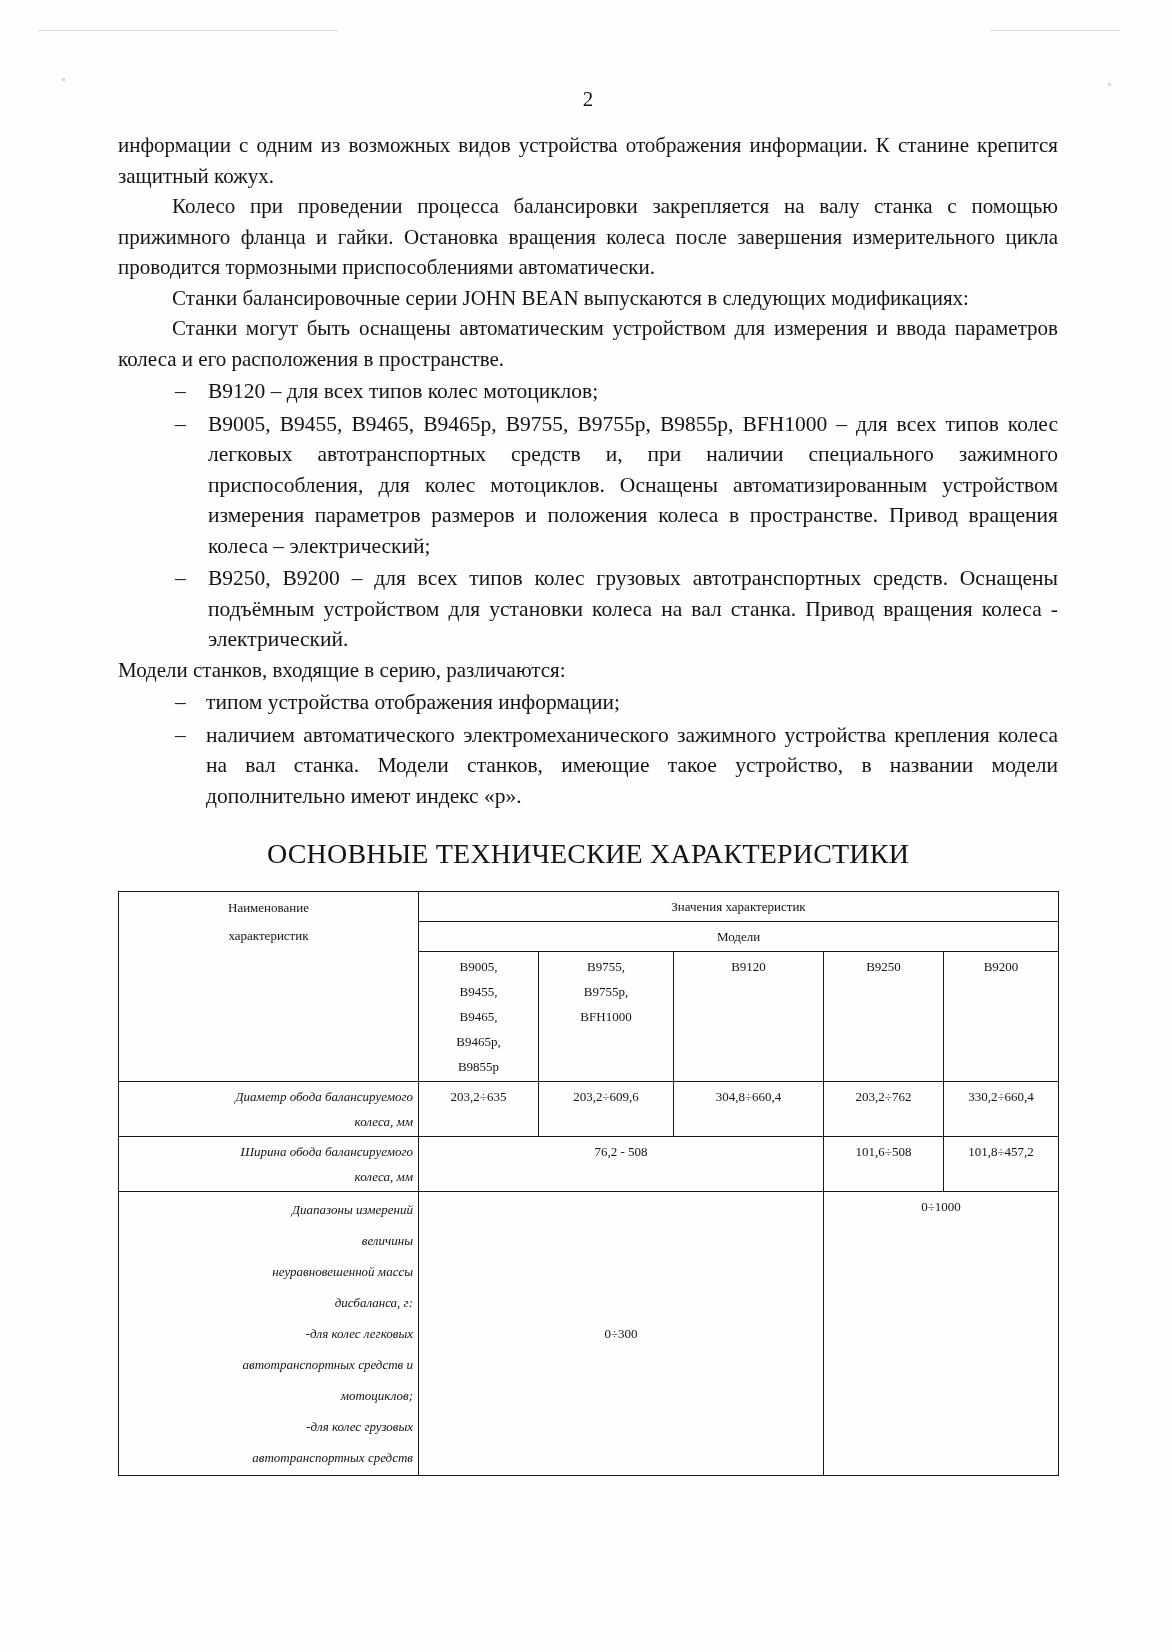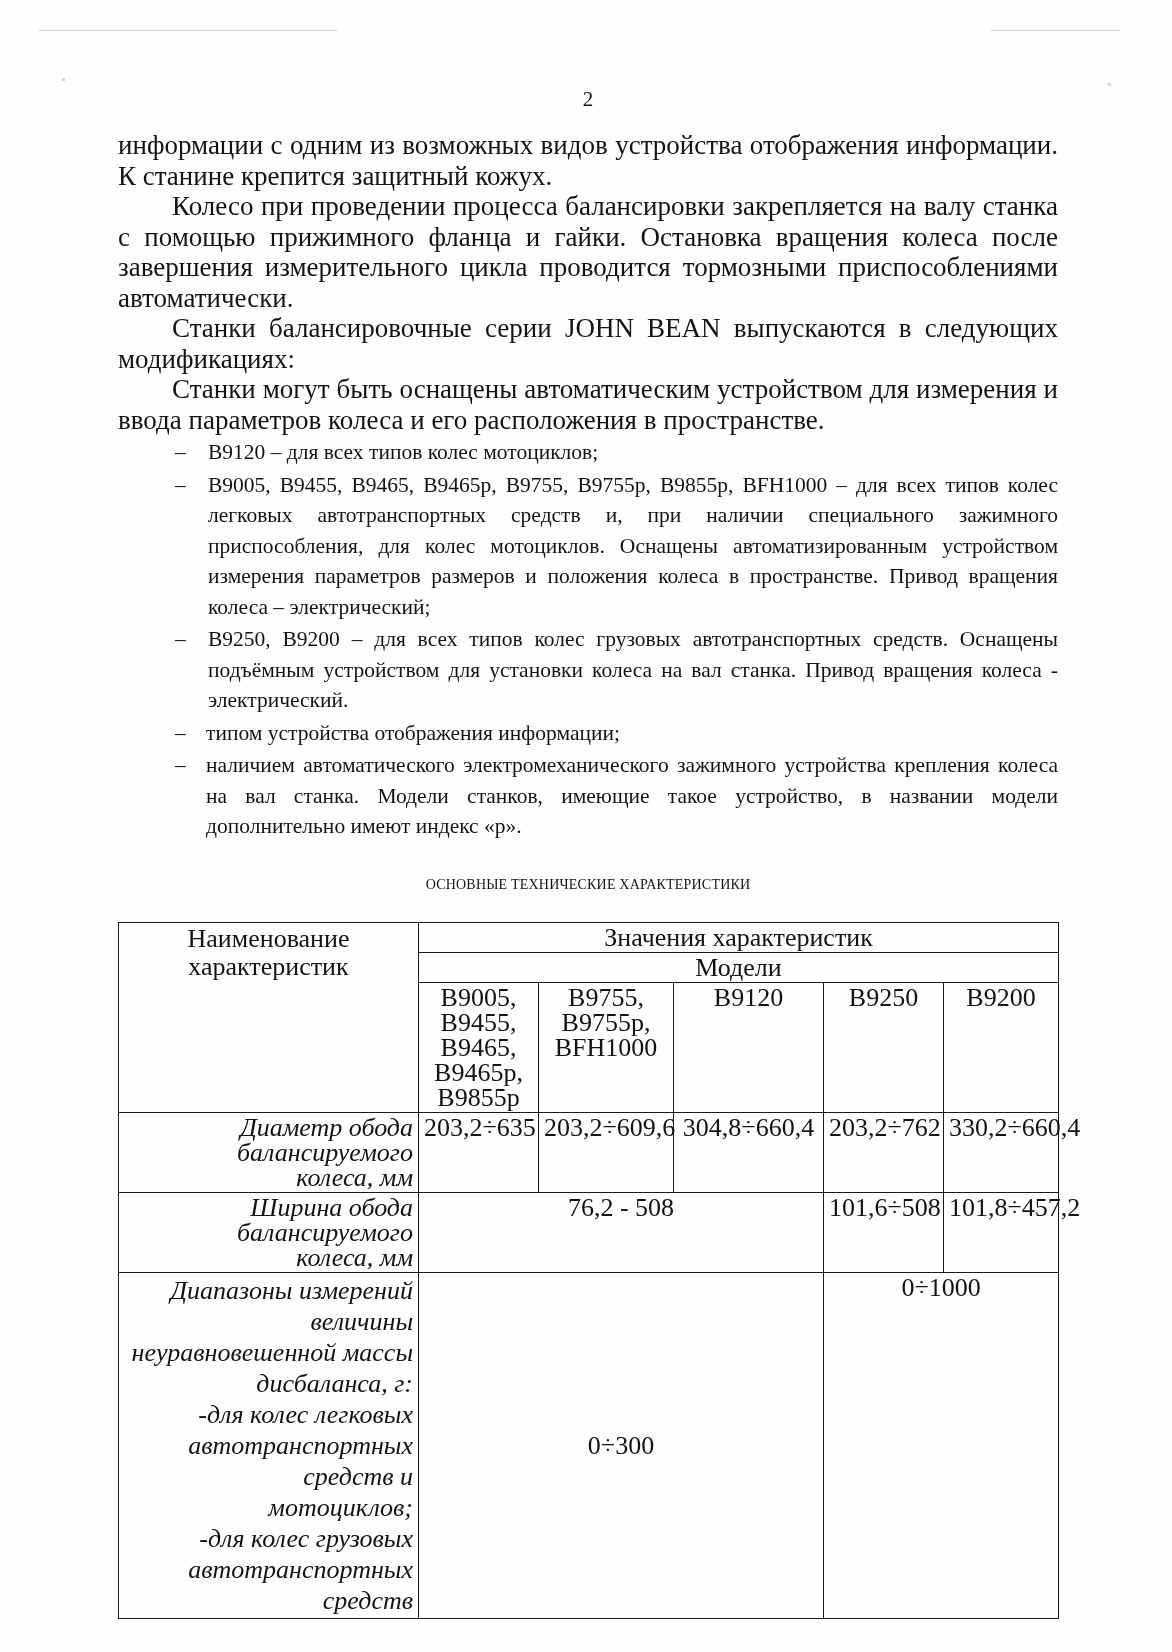--- a/index.html
+++ b/index.html
@@ -43,21 +43,21 @@
 
   .page-number {
     text-align: center;
     font-size: 21px;
     line-height: 26px;
     margin-bottom: 18px;
   }
 
   p.body-text {
     margin: 0;
-    font-size: 27px;
+    font-size: 21px;
     line-height: 30.5px;
     text-align: justify;
     text-justify: inter-word;
     hyphens: none;
   }
   p.indented { text-indent: 54px; }
 
   ul.dash-list {
     list-style: none;
     margin: 0;
@@ -75,32 +75,32 @@
     position: absolute;
     left: 57px;
     top: 0;
     font-size: 21.5px;
     line-height: 30.5px;
   }
   ul.dash-list.tight > li { padding-left: 88px; }
 
   .section-heading {
     text-align: center;
-    font-size: 14px;
+    font-size: 28px;
     line-height: 30px;
     margin-top: 28px;
     margin-bottom: 22px;
     letter-spacing: .2px;
   }
 
   table.spec {
     border-collapse: collapse;
     width: 940px;
     table-layout: fixed;
-    font-size: 26px;
+    font-size: 13px;
     line-height: 25px;
   }
   table.spec td, table.spec th {
     border: 1.6px solid #1a1a1a;
     padding: 2px 5px;
     vertical-align: top;
     font-weight: normal;
   }
   .th-center {
     text-align: center;
@@ -167,20 +167,21 @@
       <li>
         <span class="dash">–</span>
         <span>B9005, B9455, B9465, B9465p, B9755, B9755p, B9855p, BFH1000 – для всех типов колес легковых автотранспортных средств и, при наличии специального зажимного приспособления, для колес мотоциклов. Оснащены автоматизированным устройством измерения параметров размеров и положения колеса в пространстве. Привод вращения колеса – электрический;</span>
       </li>
       <li>
         <span class="dash">–</span>
         <span>B9250, B9200 – для всех типов колес грузовых автотранспортных средств. Оснащены подъёмным устройством для установки колеса на вал станка. Привод вращения колеса - электрический.</span>
       </li>
     </ul>
 
+    <p class="body-text">Модели станков, входящие в серию, различаются:</p>
 
     <ul class="dash-list tight">
       <li>
         <span class="dash">–</span>
         <span>типом устройства отображения информации;</span>
       </li>
       <li>
         <span class="dash">–</span>
         <span>наличием автоматического электромеханического зажимного устройства крепления колеса на вал станка. Модели станков, имеющие такое устройство, в названии модели дополнительно имеют индекс «p».</span>
       </li>

